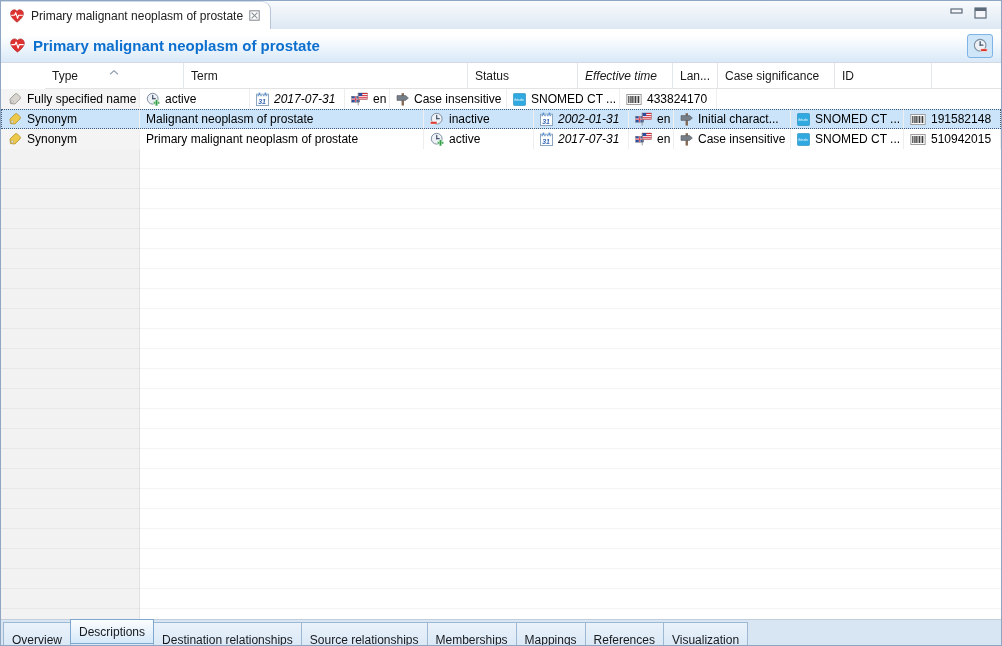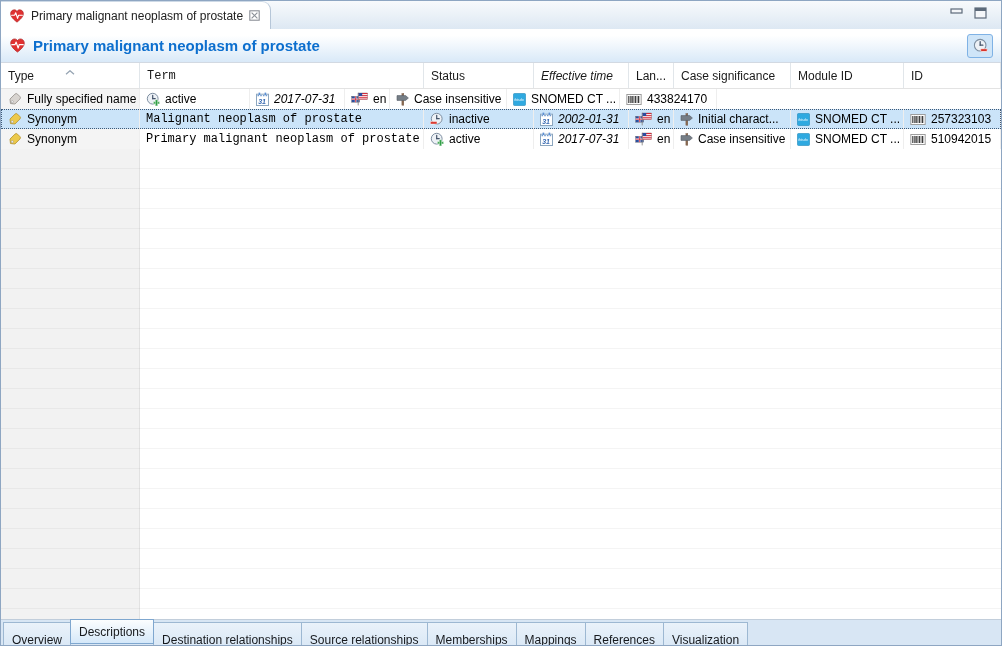--- a/index.html
+++ b/index.html
@@ -58,33 +58,33 @@
   .history-button {
     margin-left: auto;
     width: 26px; height: 24px;
     background: #cfe5f8;
     border: 1px solid #7fb2e5;
     border-radius: 3px;
     display: flex; align-items: center; justify-content: center;
   }
 
   
-  .table-area { flex: 1 1 auto; position: relative; background: #fff; overflow: hidden; }
+  .table-area { flex: 1 1 auto; position: relative; background: #fff; overflow: hidden; padding-left: 44px; }
   .thead { display: flex; height: 26px; background: #fff; border-bottom: 1px solid #e3e3e3; }
   .th {
     display: flex; align-items: center;
     padding: 0 0 0 7px;
     border-right: 1px solid #e1e6ea;
     color: #1a1a1a;
     position: relative;
     white-space: nowrap; overflow: hidden;
   }
   .sort-chevron { position: absolute; top: 1px; left: 50%; transform: translateX(-50%); }
 
-  .c0 { width: 139px; } .c1 { width: 284px; font-family: Liberation Mono, monospace; } .c2 { width: 110px; }
+  .c0 { width: 139px; } .c1 { width: 284px; } .c2 { width: 110px; }
   .c3 { width: 95px; font-style: italic; }  .c4 { width: 45px; }  .c5 { width: 117px; }
   .c6 { width: 113px; } .c7 { width: 97px; }
   .row { display: flex; height: 20px; background: #fff; }
   .cell {
     display: flex; align-items: center; gap: 5px;
     padding: 0 2px 0 6px;
     border-right: 1px solid #eeeeee;
     white-space: nowrap; overflow: hidden;
     color: #000;
   }
@@ -270,23 +270,20 @@
         </div>
       <div class="th c3">
           <span>Effective time</span>
         </div>
       <div class="th c4">
           <span>Lan...</span>
         </div>
       <div class="th c5">
           <span>Case significance</span>
         </div>
-      <div class="th c6">
-          <span>Module ID</span>
-        </div>
       <div class="th c7">
           <span>ID</span>
         </div>
     </div>
 
     <div class="sort-strip"></div>
     <div class="empty-area"></div>
 
     <div class="rows-layer">
 
@@ -403,21 +400,21 @@
               </svg>
           </span>
           <span class="txt">SNOMED CT ...</span>
         </div>
         <div class="cell c7">
           <span class="icon">
             <svg width="16" height="11" viewBox="0 0 16 11.5">
                 <use href="#barcode"></use>
               </svg>
           </span>
-          <span class="txt">257323103</span>
+          <span class="txt">191582148</span>
         </div>
       </div>
 
       <div class="row">
         <div class="cell c0">
           <span class="icon">
             <svg width="15" height="15" viewBox="0 0 15 15">
                 <use href="#tag-shape" fill="#ecc94b" stroke="#b7952e" stroke-width="0.8"></use>
               </svg>
           </span>

